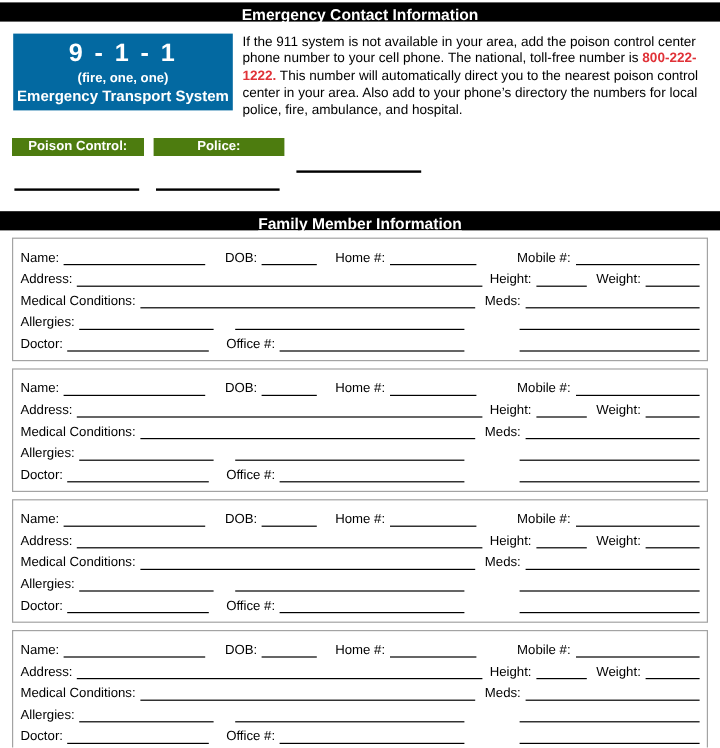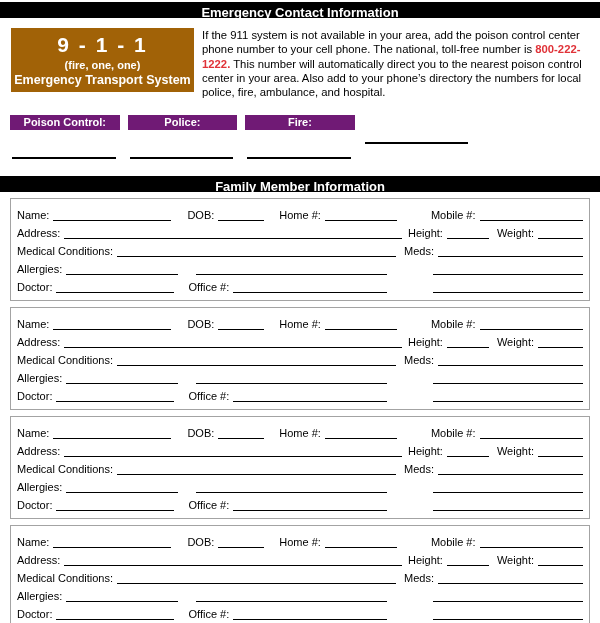--- a/index.html
+++ b/index.html
@@ -15,21 +15,21 @@
   .badge { width:183px; height:64px; flex-shrink:0; background:#CC2127; color:#fff;
     text-align:center; font-weight:bold; padding-top:4px; }
   .badge-number { font-size:21px; line-height:26px; letter-spacing:2px; }
   .badge-words { font-size:11px; line-height:14px; }
   .badge-system { font-size:12.5px; line-height:16px; }
   .instructions { margin-left:8px; font-size:11.3px; line-height:14.3px; padding-right:2px; }
   .phone { font-weight:bold; color:#E03238; }
 
   .contacts { display:grid; grid-template-columns:repeat(5,1fr); column-gap:8px;
     margin:16px 10px 0 10px; }
-  .contact-box { background:#701a75; color:#fff; font-weight:bold; font-size:11px;
+  .contact-box { background:#4d7c0f; color:#fff; font-weight:bold; font-size:11px;
     text-align:center; height:15px; line-height:15px; }
   .contact-line { margin:27px 4px 0 2px; height:2px; border-bottom:2px solid #000;
     font-size:10px; }
 
   .members { margin:0 10px; }
   .member { margin-top:6px; border:1px solid #a3a3a3; height:103px; padding:4px 6px 6px 6px; }
   .frow { display:flex; align-items:flex-end; height:18.2px; font-size:11px; }
   .lbl { white-space:nowrap; line-height:14px; }
   .line { border-bottom:1px solid #000; height:13px; margin-left:4px; margin-bottom:1px;
     font-size:10px; overflow:hidden; }
@@ -41,21 +41,21 @@
   .g42{width:42px;flex-shrink:0}
 </style>
 </head>
 <body>
 
 <div class="bar top">
   <span>Emergency Contact Information</span>
 </div>
 
 <div class="intro">
-  <div class="badge" style="background: #a16207; color: rgb(255, 255, 255);">
+  <div class="badge" style="background: #0369a1; color: rgb(255, 255, 255);">
     <div class="badge-number">9 - 1 - 1</div>
     <div class="badge-words">(fire, one, one)</div>
     <div class="badge-system">Emergency Transport System</div>
   </div>
   <p class="instructions"><span>If the 911 system is not available in your area, add the poison control center phone number to your cell phone. The national, toll-free number is </span><span class="phone" style="color: rgb(224, 50, 56);">800-222-1222.</span><span> This number will automatically direct you to the nearest poison control center in your area. Also add to your phone’s directory the numbers for local police, fire, ambulance, and hospital.</span></p>
 </div>
 
 <div class="contacts">
 
     <div class="contact-col">
@@ -65,26 +65,20 @@
       <div class="contact-line"><span></span></div>
     </div>
 
     <div class="contact-col">
       <div class="contact-box">
         <span>Police:</span>
       </div>
       <div class="contact-line"><span></span></div>
     </div>
 
-    <div class="contact-col">
-      <div class="contact-box">
-        <span>Fire:</span>
-      </div>
-      <div class="contact-line"><span></span></div>
-    </div>
 
 
     <div class="contact-col">
       <div class="contact-line"><span></span></div>
     </div>
 
 </div>
 
 <div class="bar family">
   <span>Family Member Information</span>

